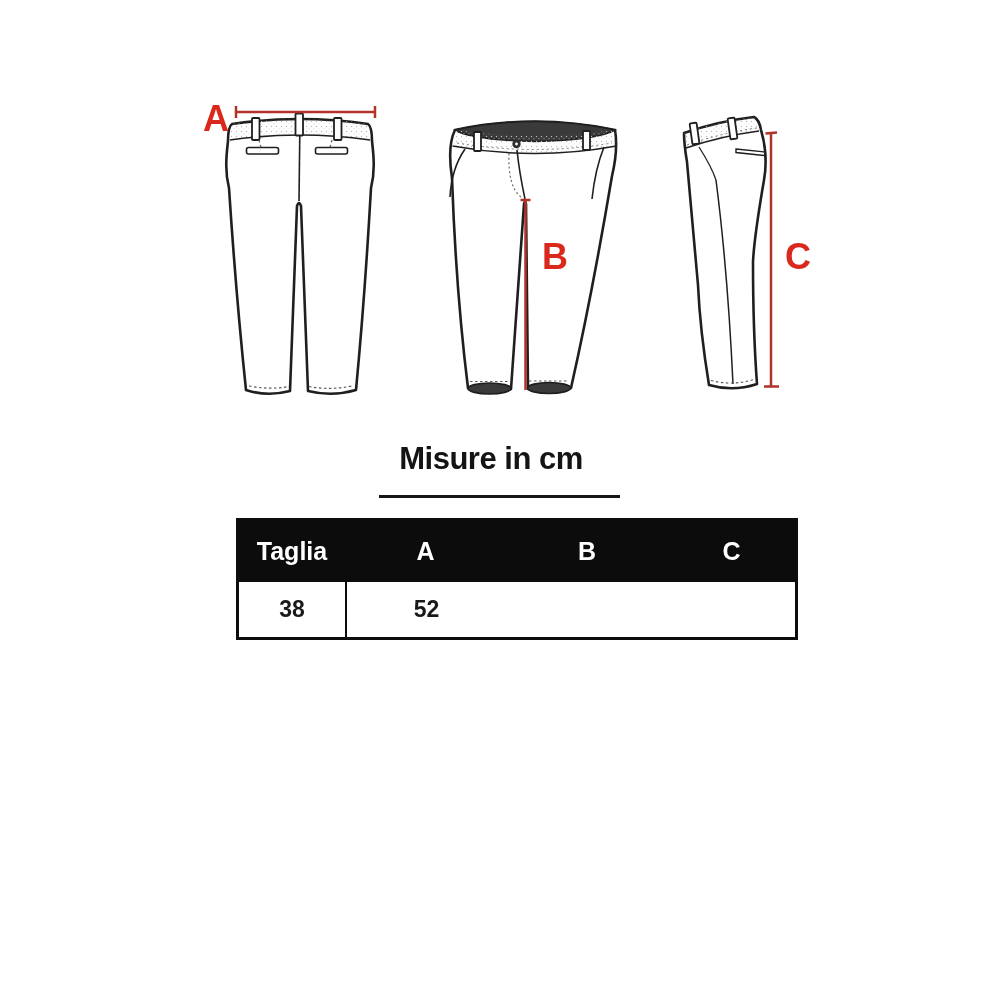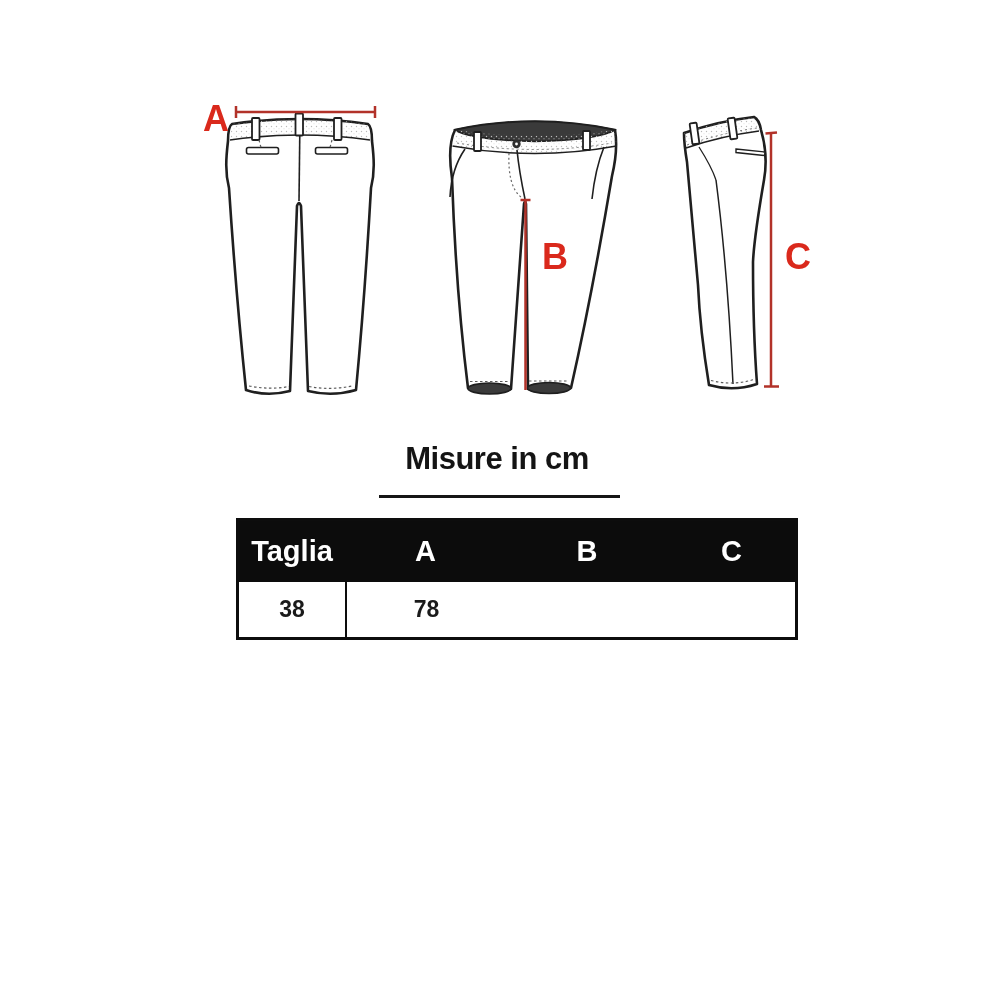--- a/index.html
+++ b/index.html
@@ -2,34 +2,34 @@
 <html><head>
 <meta charset="utf-8">
 <style>
   html,body{margin:0;padding:0;background:#ffffff;}
   #canvas{
     position:relative;width:1000px;height:1000px;background:#ffffff;overflow:hidden;
     font-family:"Liberation Sans",sans-serif;
   }
   .fig{position:absolute;}
   #page-title{
-    position:absolute;left:297px;top:441px;width:400px;text-align:center;
+    position:absolute;left:291px;top:441px;width:400px;text-align:center;
     font-size:31px;font-weight:700;letter-spacing:-0.5px;color:#141414;
   }
   #title-underline{
     position:absolute;left:379px;top:495px;width:241px;height:3px;background:#161616;
   }
   #size-table{
     position:absolute;left:236px;top:518px;width:562px;
     border:3px solid #0d0d0d;box-sizing:border-box;background:#ffffff;
   }
   .trow{display:grid;grid-template-columns:106px 161px 162px 127px;}
   .thead{background:#0c0c0c;height:61px;}
   .thead .cell{
-    color:#ffffff;font-weight:700;font-size:29px;display:flex;align-items:center;justify-content:center;
+    color:#ffffff;font-weight:700;font-size:25px;display:flex;align-items:center;justify-content:center;
   }
   .tbody{height:55px;background:#ffffff;}
   .tbody .cell{
     color:#1a1a1a;font-weight:700;font-size:23px;display:flex;align-items:center;justify-content:center;
     border-left:2px solid #0d0d0d;
   }
   .tbody .cell:first-child{border-left:none;border-radius:12px;}
   svg text.mlabel{font-family:"Liberation Sans",sans-serif;font-weight:700;font-size:36px;}
 </style>
 </head>
@@ -170,17 +170,17 @@
 
   <div id="size-table">
     <div class="trow thead">
       <div class="cell">Taglia</div>
       <div class="cell">A</div>
       <div class="cell">B</div>
       <div class="cell">C</div>
     </div>
     <div class="trow tbody">
       <div class="cell">38</div>
-      <div class="cell">78</div>
+      <div class="cell">52</div>
     </div>
   </div>
 
 </div>
 
 </body></html>

